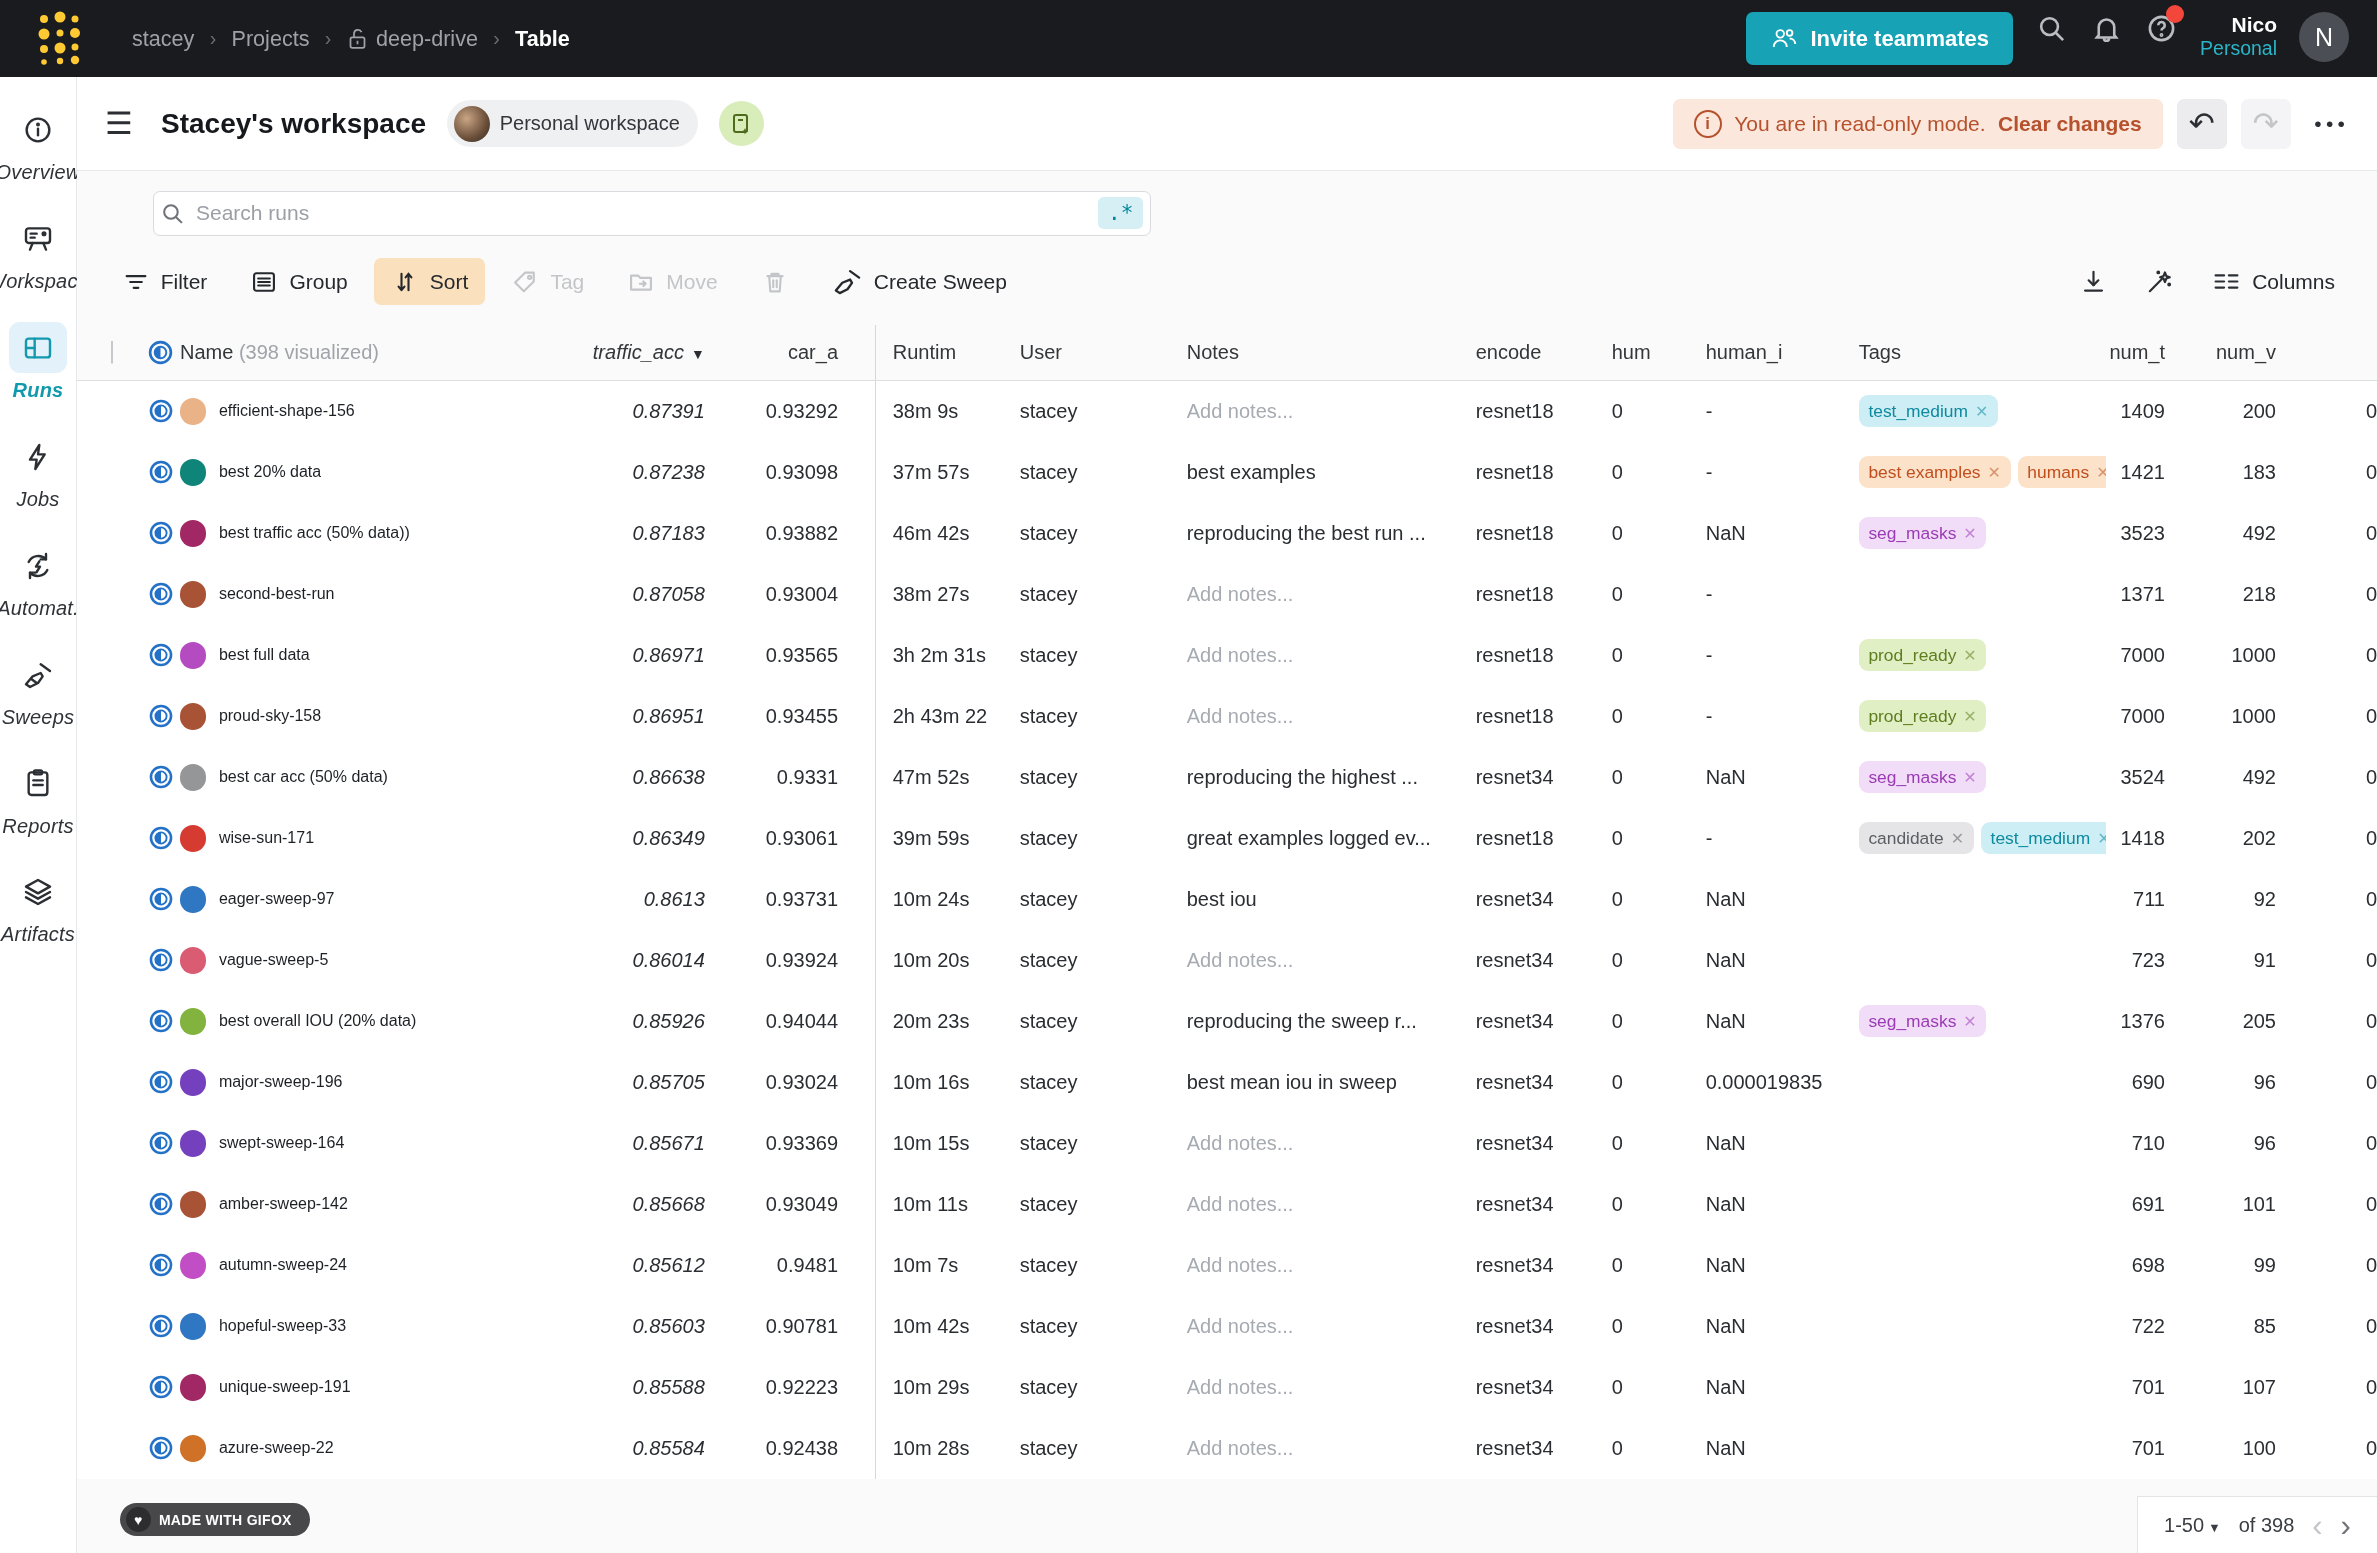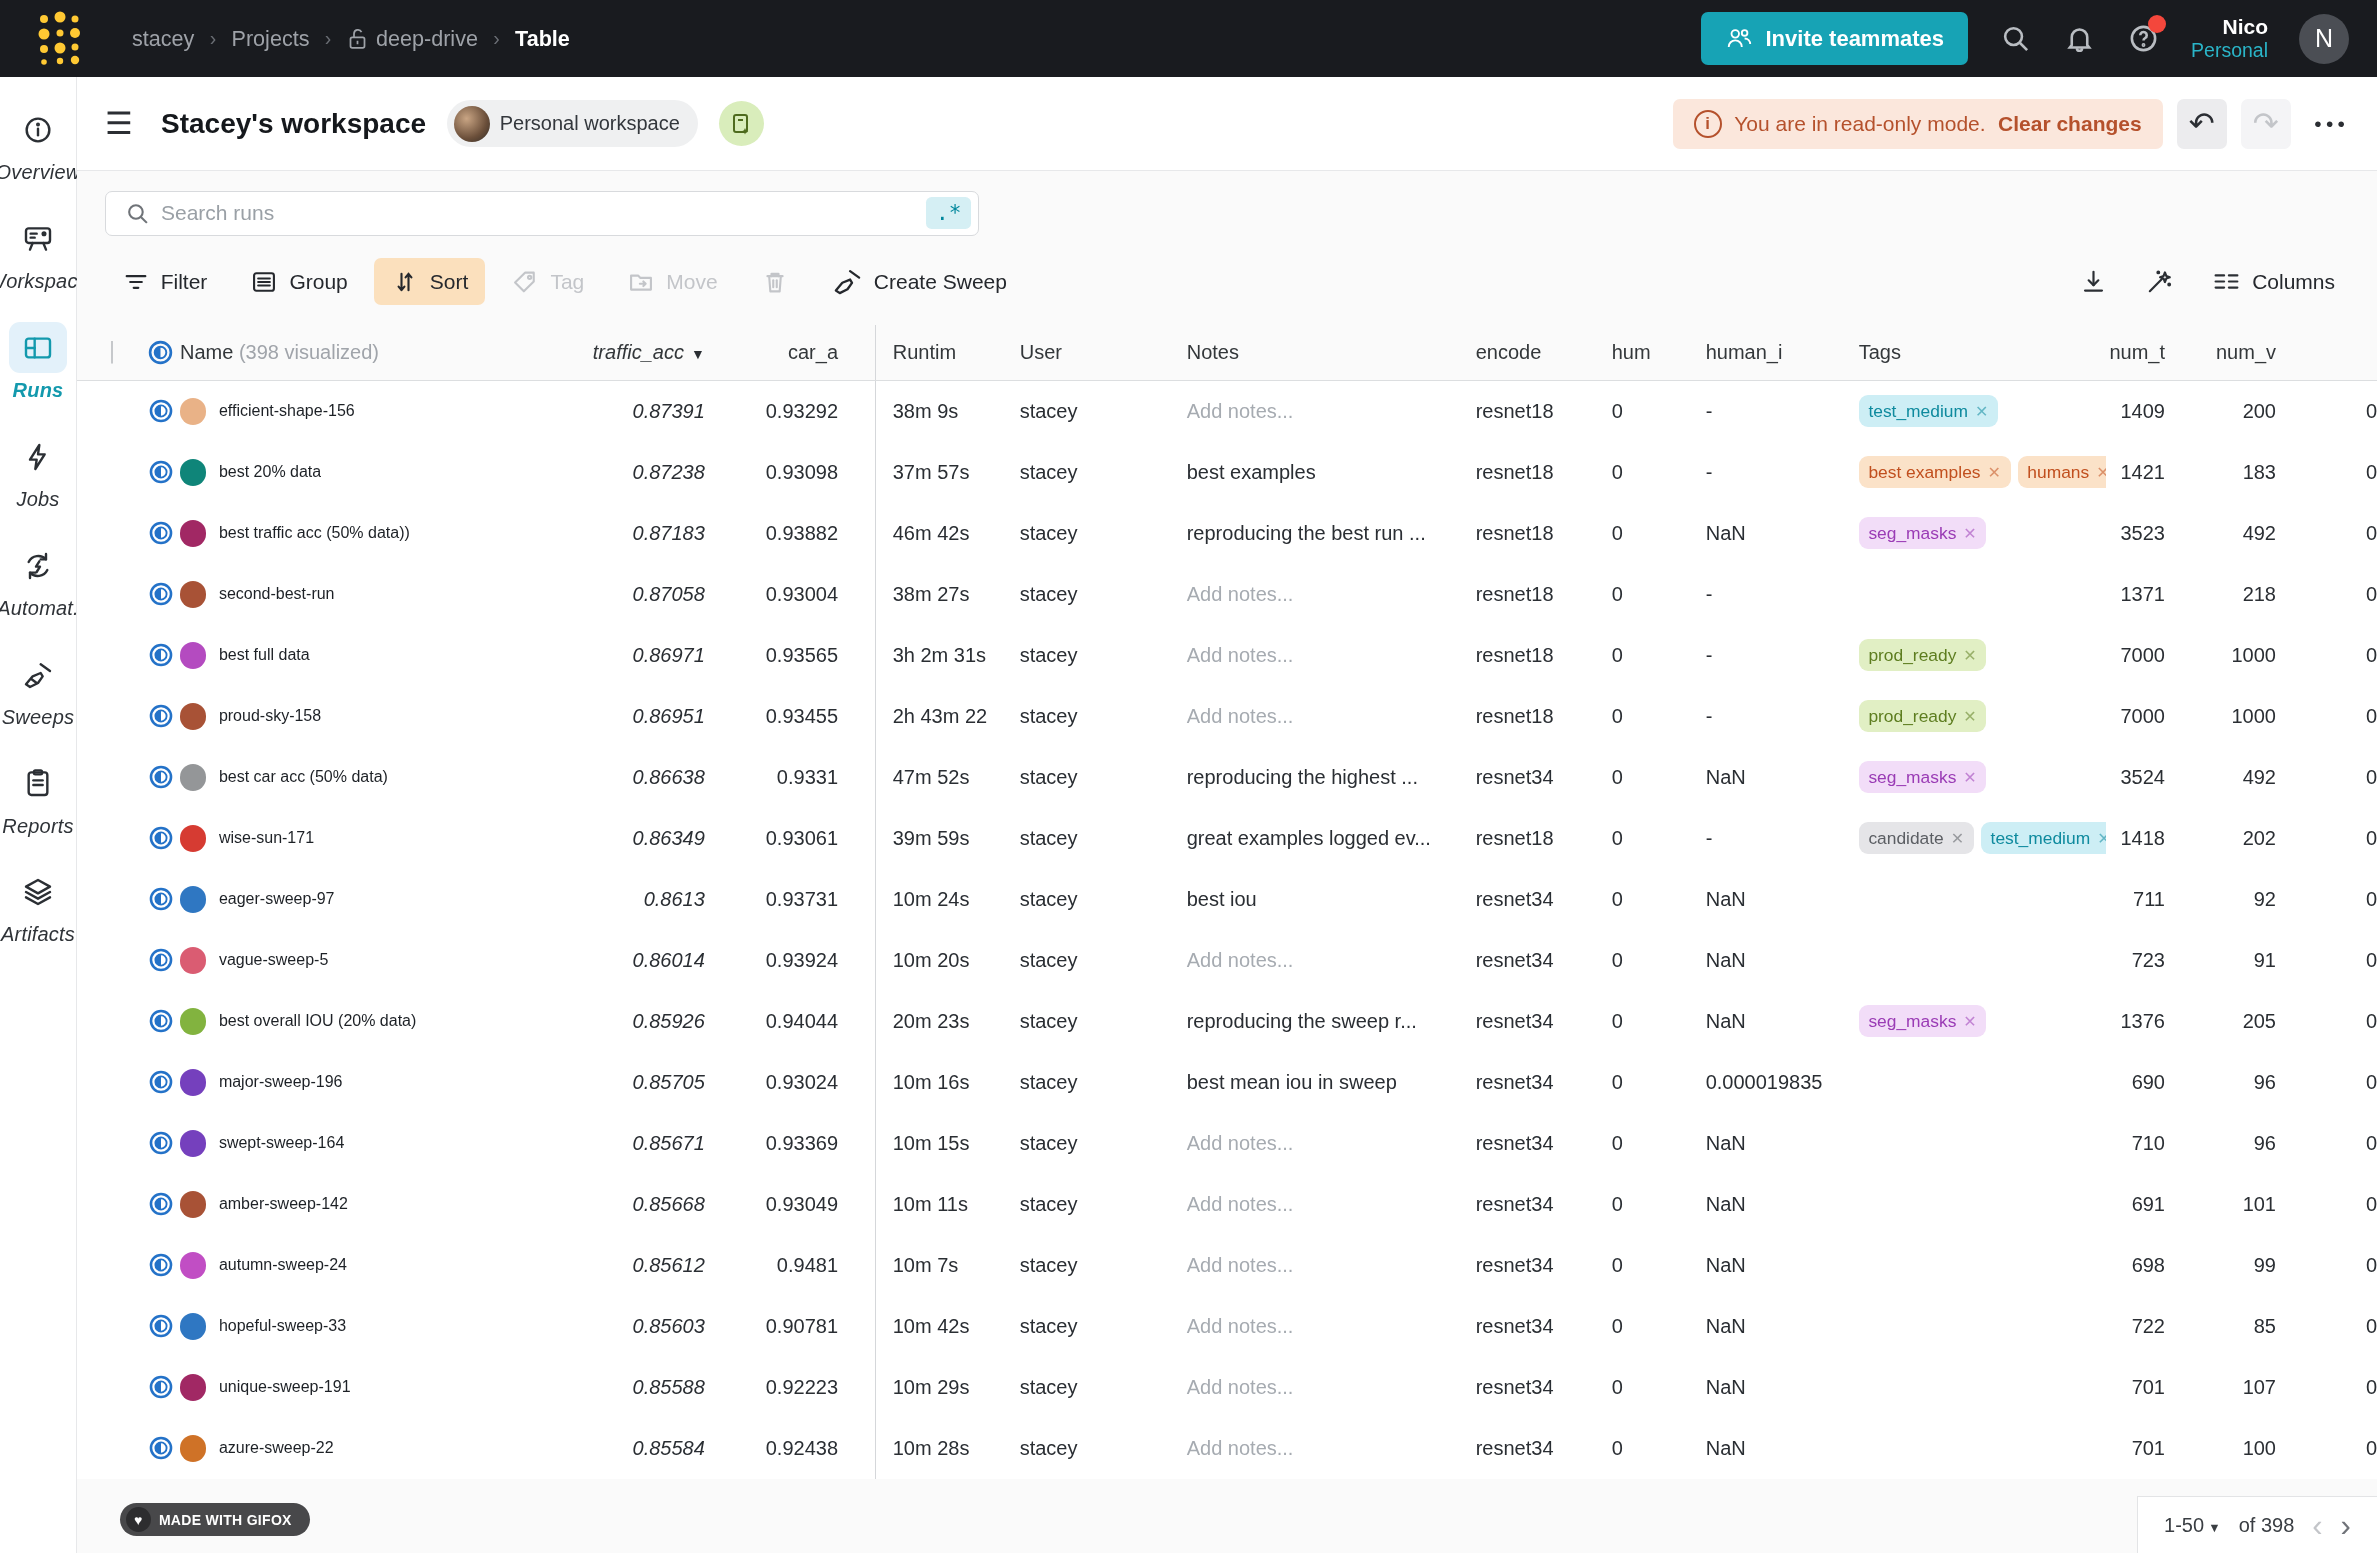--- a/index.html
+++ b/index.html
@@ -9,21 +9,21 @@
 
   
   .navbar { position:absolute; top:0; left:0; width:100%; height:77px; background:#191b1f;
     display:flex; align-items:center; padding:0 28px; color:#a7abb0; }
   .logo { width:104px; height:60px; display:flex; align-items:center; }
   .crumbs { display:flex; align-items:center; gap:15.3px; font-size:21.6px; }
   .crumb { color:#9ea2a8; }
   .crumb-sep { color:#6b6f75; font-size:19.5px; }
   .crumb-lock { display:flex; align-items:center; gap:8.3px; }
   .crumb-active { color:#ffffff; font-weight:700; }
-  .nav-right { margin-left:auto; display:flex; align-items:center; gap:31px;padding-left:12px; }
+  .nav-right { margin-left:auto; display:flex; align-items:flex-start; gap:22px;padding-left:12px; }
   .invite-btn { background:#17a3b5; color:#fff; font-size:22px; font-weight:600;
     border:none; border-radius:7px; height:53px; padding:0 24px; display:flex;
     align-items:center; gap:12.5px; cursor:pointer; }
   .nav-icon { width:33px; height:33px; position:relative; display:flex; align-items:center; justify-content:center; }
   .nav-icon svg { stroke:#b9bdc2; }
   .nav-dot { position:absolute; top:-7px; right:-5.6px; width:18px; height:18px; border-radius:50%; background:#f4473c; }
   .nav-user { text-align:right; line-height:1.2; }
   .nav-user .name { color:#fff; font-size:21px; font-weight:700; }
   .nav-user .scope { color:#2ab5c8; font-size:19.5px; }
   .avatar { width:50px; height:50px; border-radius:50%; background:#4b4e54; color:#fff;
@@ -64,22 +64,22 @@
   .undo-btn { background:#ececee; color:#2b2e33; }
   .redo-btn { background:#f4f4f6; color:#c3c5c9; }
   .dots-btn { font-size:21px; color:#2b2e33; letter-spacing:4.2px; margin-left:9.7px; cursor:pointer; }
 
   
   .runs-title-row { position:relative; padding:26.4px 28px 0; overflow:hidden; }
   .runs-title { font-size:26px; color:#3a3e43; }
   .runs-title .count { color:#7d8187; }
   .runs-grid-icon { position:absolute; right:-9.7px; top:31px; width:32px; overflow:hidden; }
   .search-row { padding:19.5px 28px 0; }
-  .search-box { width:874px; height:45px; background:#fff; border:1.4px solid #d8dadd; border-radius:7px;
-    display:flex; align-items:center; padding:0 7px 0 19px; gap:11px; }
+  .search-box { width:998px; height:45px; background:#fff; border:1.4px solid #d8dadd; border-radius:7px;
+    display:flex; align-items:center; padding:0 7px 0 6px; gap:11px;margin-left:48px; }
   .search-box input { flex:1; border:none; outline:none; font-size:21px; color:#33373c; background:transparent;
     font-family:"Liberation Sans", sans-serif; }
   .search-box input::placeholder { color:#9aa0a6; }
   .regex-chip { background:#d5eff4; color:#00879c; font-family:"DejaVu Sans Mono", monospace;
     font-size:21px; border-radius:5.6px; padding:4.2px 9.7px; cursor:pointer; }
   .toolbar { display:flex; align-items:center; gap:9.7px; padding:21px 28px 18px; }
   .tb-btn { display:flex; align-items:center; gap:11px; font-size:21px; color:#25282d;
     padding:9.7px 16.7px; border-radius:7px; cursor:pointer; white-space:nowrap; }
   .tb-btn.highlight { background:#fbe0bd; }
   .tb-btn.disabled { color:#c3c5c9; cursor:default; }

